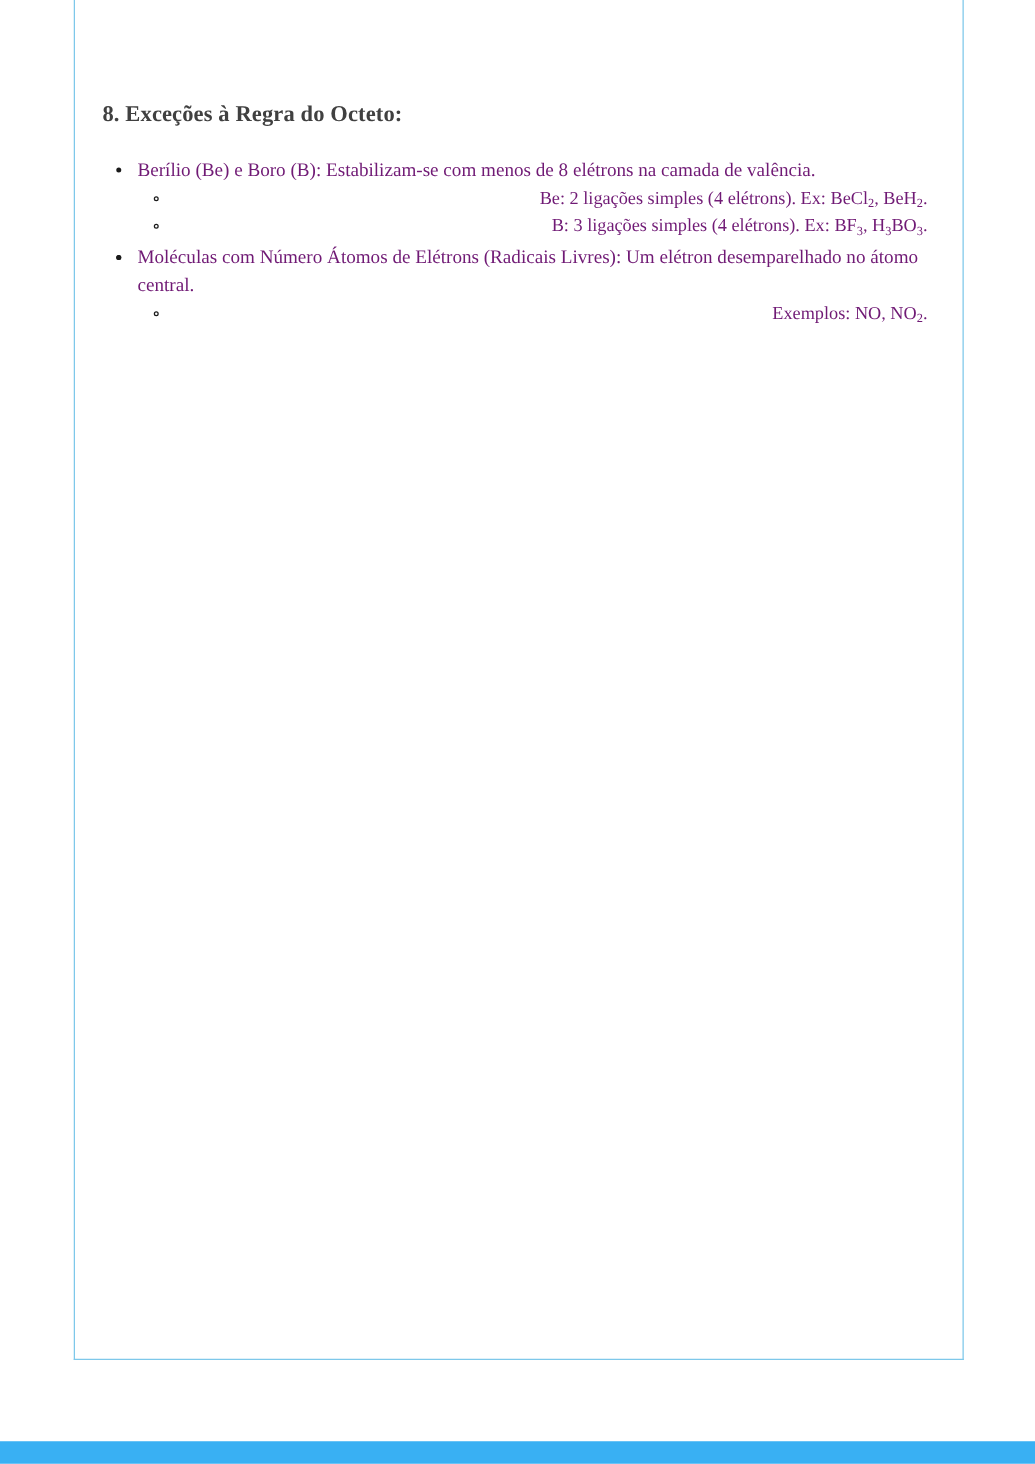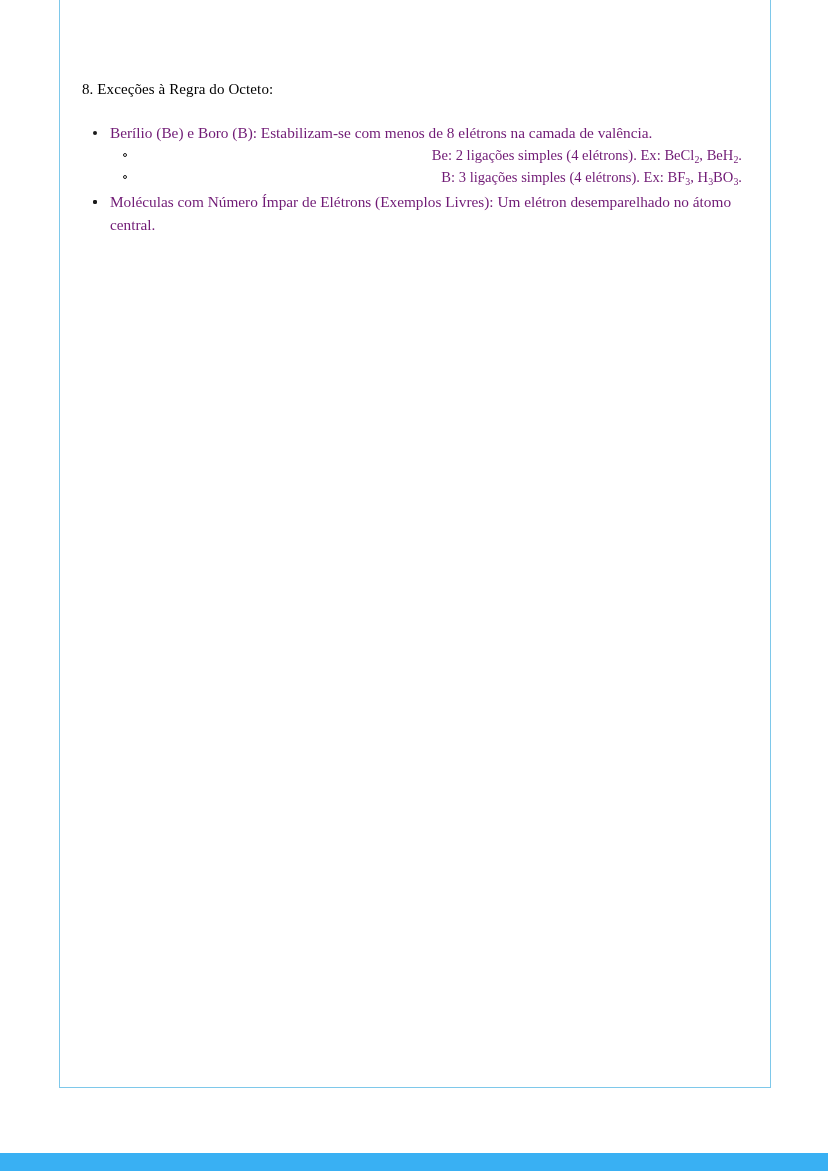--- a/index.html
+++ b/index.html
@@ -44,23 +44,23 @@
   
   .content {
     position: absolute;
     left: 82px;
     top: 80px;
     width: 660px;
   }
 
   .section-heading {
     font-family: "Liberation Serif", "DejaVu Serif", serif;
-    font-size: 15px;
-    font-weight: normal;
-    color: #000000;
+    font-size: 18px;
+    font-weight: bold;
+    color: #404040;
     letter-spacing: 0.1px;
     margin: 0 0 22px 0;
     line-height: 1.25;
   }
 
   ul.level1 {
     list-style: none;
     margin: 0;
     padding: 0;
   }
@@ -152,20 +152,26 @@
       </ul>
     </li>
 
     <li>
       <span class="bullet-disc"></span>
 
     </li>
 
     <li>
       <span class="bullet-disc"></span>
-      <span class="li-text">Moléculas com Número Ímpar de Elétrons (Exemplos Livres): Um elétron desemparelhado no átomo central.</span>
+      <span class="li-text">Moléculas com Número Átomos de Elétrons (Radicais Livres): Um elétron desemparelhado no átomo central.</span>
 
+      <ul class="level2">
+        <li>
+          <span class="bullet-circle"></span>
+          <span class="li-text"><span>Exemplos: </span><span>NO</span><span>, </span><span>NO</span><sub>2</sub><span>.</span></span>
+        </li>
+      </ul>
     </li>
 
   </ul>
 </div>
 
 <div class="bottom-bar" style="background: rgb(57, 176, 243);"></div>
 
 </body></html>

